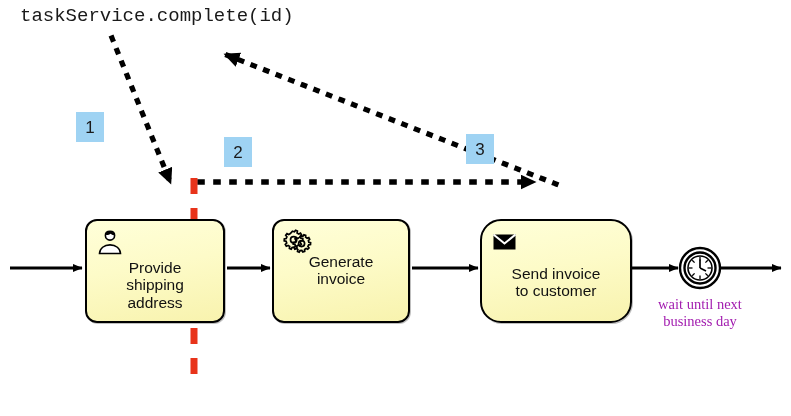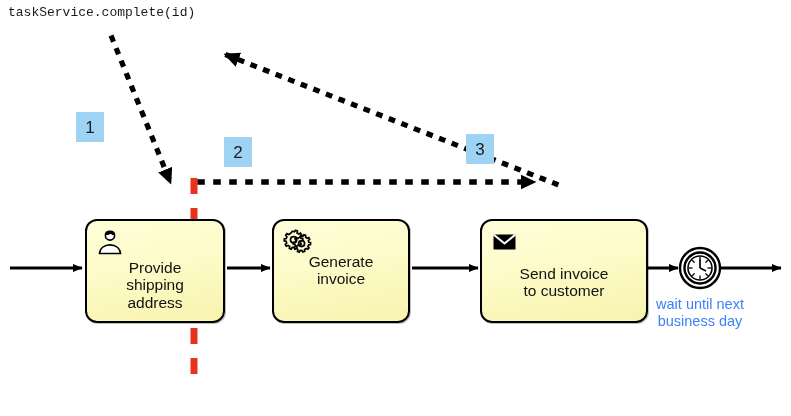--- a/index.html
+++ b/index.html
@@ -18,24 +18,24 @@
   svg.layer {
     position: absolute;
     left: 0;
     top: 0;
     width: 791px;
     height: 416px;
     pointer-events: none;
   }
   .code-title {
     position: absolute;
-    left: 8px;
+    left: 20px;
     top: 5px;
     font-family: "Liberation Mono", monospace;
-    font-size: 13px;
+    font-size: 19px;
     color: #1a1a1a;
     white-space: nowrap;
     letter-spacing: 0px;
   }
   .badge {
     position: absolute;
     width: 28px;
     height: 30px;
     background: #9fd3f3;
     color: #1a1a1a;
@@ -53,21 +53,21 @@
   .task-box {
     position: absolute;
     box-sizing: border-box;
     border: 2px solid #000000;
     border-radius: 12px;
     background: linear-gradient(170deg, #ffffd9 0%, #fdfbc8 45%, #f8f3ae 100%);
     box-shadow: 1px 1px 0 rgba(0,0,0,0.25);
   }
   #task-provide  { left: 85px;  top: 219px; width: 140px; height: 104px; }
   #task-generate { left: 272px; top: 219px; width: 138px; height: 104px; }
-  #task-send     { left: 480px; top: 219px; width: 168px; height: 104px; }
+  #task-send     { left: 480px; top: 219px; width: 152px; height: 104px; border-radius: 21px; }
 
   .task-label {
     position: absolute;
     left: 0;
     right: 0;
     text-align: center;
     font-family: "Liberation Sans", sans-serif;
     font-size: 15.5px;
     color: #111111;
     line-height: 1.12;
@@ -94,23 +94,23 @@
     font-size: 15.5px;
     line-height: 1.22;
     white-space: pre-line;
   }
   .timer-label {
     position: absolute;
     left: 625px;
     top: 296px;
     width: 150px;
     text-align: center;
-    font-family: Liberation Sans, sans-serif;
+    font-family: Liberation Serif, serif;
     font-size: 14.5px;
-    color: #3b82f6;
+    color: #a21caf;
     line-height: 1.15;
     white-space: pre-line;
   }
   .rollback-note {
     position: absolute;
     left: 203px;
     top: 342px;
     font-family: "Liberation Sans", sans-serif;
     font-size: 15.5px;
     color: #111111;

